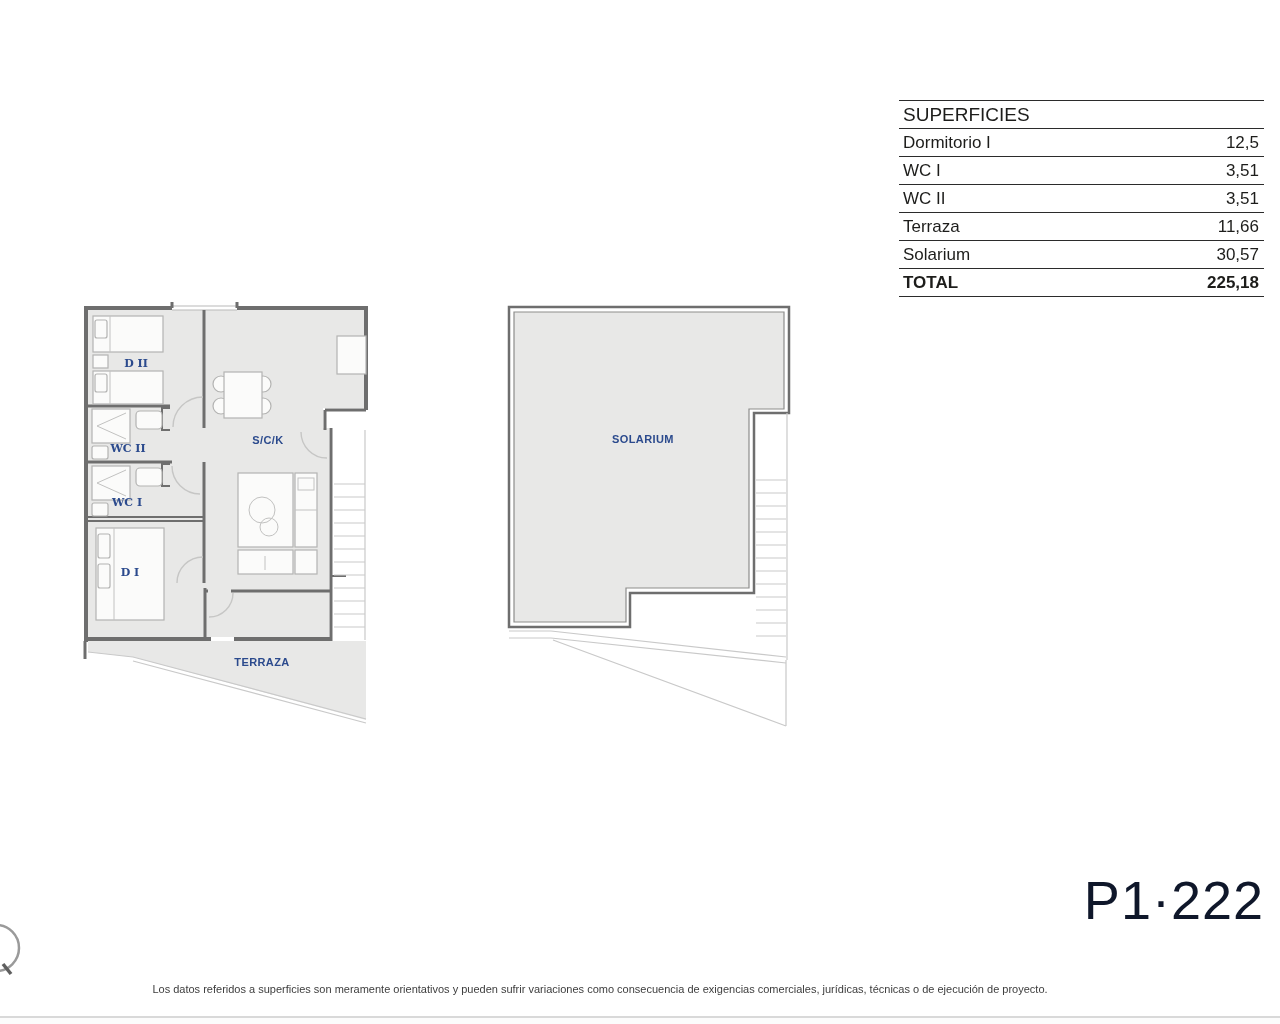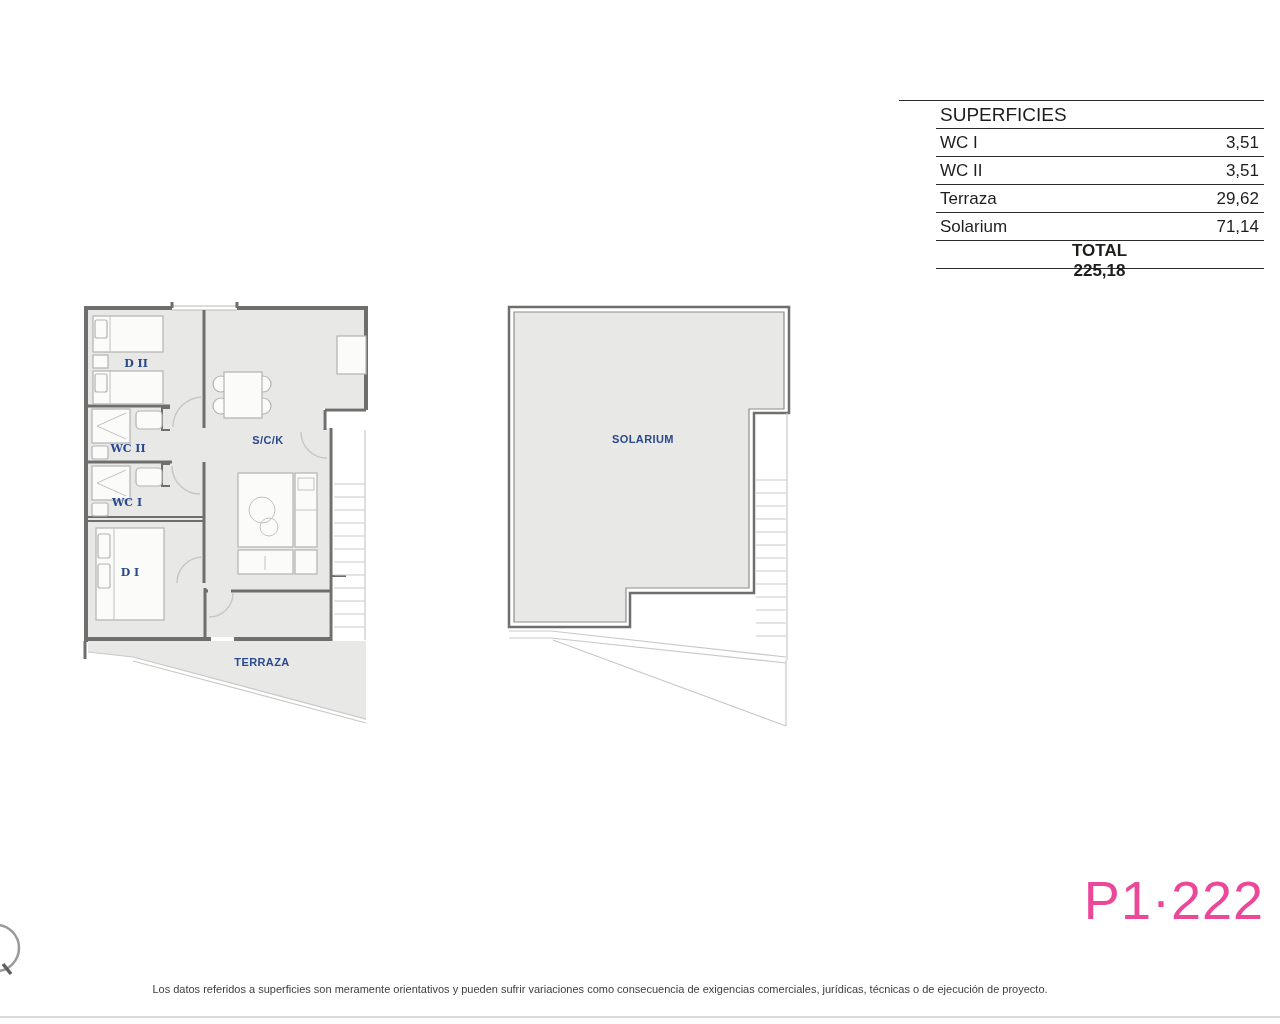--- a/index.html
+++ b/index.html
@@ -22,28 +22,28 @@
   .lbl-serif{font-family:"DejaVu Serif",serif;font-weight:bold;font-size:11px;fill:#2b4a8d;text-anchor:middle;}
   .lbl-sans{font-family:"Liberation Sans",sans-serif;font-weight:bold;font-size:11px;fill:#2b4a8d;text-anchor:middle;letter-spacing:.4px;}
   
   .surfaces{
     position:absolute;left:899px;top:100px;width:365px;
     border-top:1px solid #2b2b2b;
   }
   .surfaces .row{
     display:flex;justify-content:space-between;align-items:center;
     height:27px;border-bottom:1px solid #2b2b2b;
-    font-size:17px;padding:0 5px 0 4px;margin-left:37px;
+    font-size:17px;padding:0 5px 0 4px;
   }
   .surfaces .row.header{font-size:19px;}
-  .surfaces .row.total{font-weight:bold;flex-direction:column;}
+  .surfaces .row.total{font-weight:bold;}
   
   .plate{
     position:absolute;top:872px;right:16px;
-    font-size:54px;line-height:1.05;color:#ec4899;letter-spacing:1px;
+    font-size:54px;line-height:1.05;color:#0f172a;letter-spacing:1px;
   }
   .footer{
     position:absolute;top:983px;left:0;width:1200px;
     text-align:center;font-size:11px;color:#3d3d3d;
   }
   .bottom-rule{
     position:absolute;top:1016px;left:0;width:1280px;height:8px;
     border-top:2px solid #d9d9d9;background:#fcfcfc;
   }
 </style>
@@ -183,34 +183,38 @@
     <circle cx="-4" cy="948" r="23" fill="none" stroke="#9a9a9a" stroke-width="2.5"></circle>
     <path d="M3,964 L11,974" stroke="#5f5f5f" stroke-width="3.5" fill="none"></path>
   </g>
 </svg>
 
 <div class="surfaces">
   <div class="row header">
     <span>SUPERFICIES</span>
   </div>
   <div class="row">
+    <span>Dormitorio I</span>
+    <span>12,5</span>
+  </div>
+  <div class="row">
     <span>WC I</span>
     <span>3,51</span>
   </div>
   <div class="row">
     <span>WC II</span>
     <span>3,51</span>
   </div>
   <div class="row">
     <span>Terraza</span>
-    <span>29,62</span>
+    <span>11,66</span>
   </div>
   <div class="row">
     <span>Solarium</span>
-    <span>71,14</span>
+    <span>30,57</span>
   </div>
   <div class="row total">
     <span>TOTAL</span>
     <span>225,18</span>
   </div>
 </div>
 
 <div class="plate">P1·222</div>
 
 <div class="footer">Los datos referidos a superficies son meramente orientativos y pueden sufrir variaciones como consecuencia de exigencias comerciales, jurídicas, técnicas o de ejecución de proyecto.</div>

